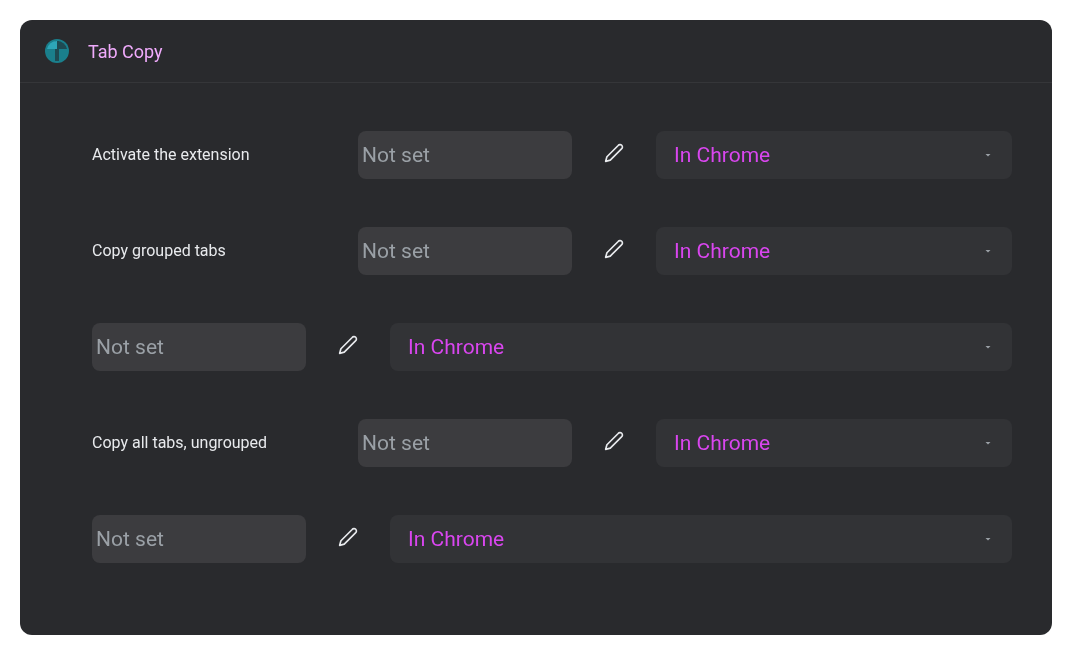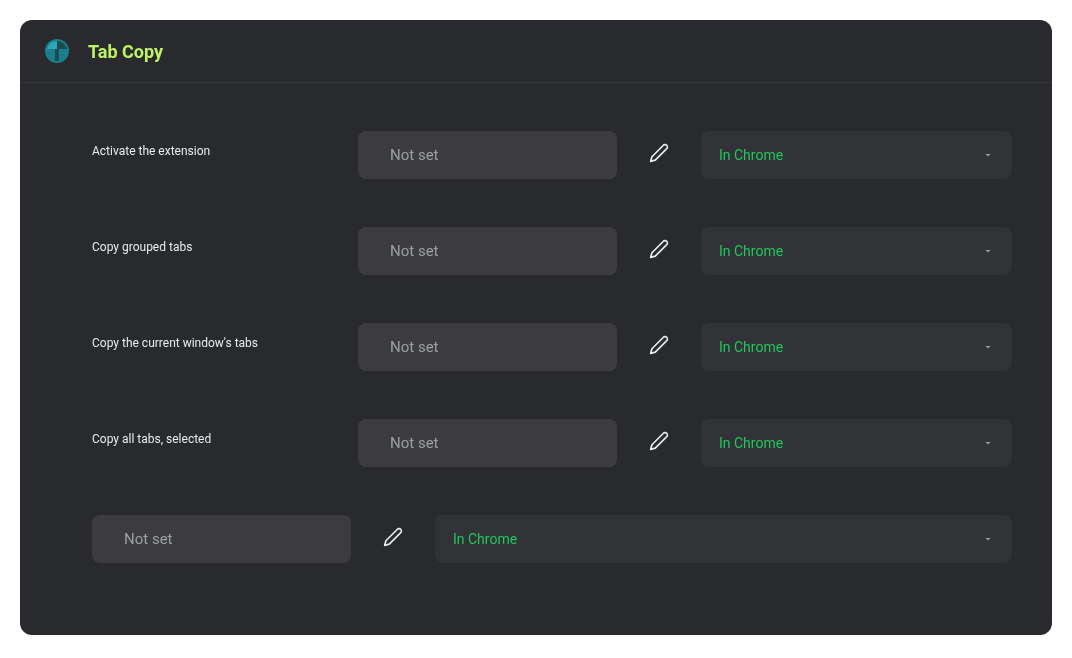--- a/index.html
+++ b/index.html
@@ -35,54 +35,54 @@
       width: 26px;
       height: 26px;
       flex-shrink: 0;
       display: flex;
       align-items: center;
       justify-content: center;
     }
 
     .app-title {
       font-size: 18px;
-      font-weight: 700;
-      color: #bef264;
+      font-weight: 400;
+      color: #f0abfc;
     }
 
     .rows {
       padding: 24px 40px 48px 72px;
     }
 
     .row {
       display: flex;
       align-items: flex-start;
       padding: 24px 0;
       gap: 20px;
     }
 
     .row-label {
       width: 246px;
       flex-shrink: 0;
-      font-size: 12px;
+      font-size: 16px;
       font-weight: 400;
       color: #e8eaed;
       line-height: 1.45;
       padding-top: 12px;
     }
 
     .shortcut-field {
-      width: 259px;
+      width: 214px;
       height: 48px;
       background: #3c3c3f;
       border-radius: 8px;
       display: flex;
       align-items: center;
-      padding: 0 32px;
-      font-size: 15px;
+      padding: 0 4px;
+      font-size: 21px;
       color: #9aa0a6;
       flex-shrink: 0;
     }
 
     .edit-btn {
       width: 44px;
       height: 48px;
       display: flex;
       align-items: center;
       justify-content: center;
@@ -94,22 +94,22 @@
     .select-field {
       flex: 1;
       min-width: 240px;
       height: 48px;
       background: #323336;
       border-radius: 8px;
       display: flex;
       align-items: center;
       justify-content: space-between;
       padding: 0 18px;
-      font-size: 14px;
-      color: #22c55e;
+      font-size: 21px;
+      color: #d946ef;
       cursor: pointer;
     }
 
     .select-field .caret {
       color: #9aa0a6;
       display: flex;
       align-items: center;
     }
   </style>
 </head>
@@ -168,43 +168,42 @@
         <span>In Chrome</span>
         <span class="caret">
           <svg width="12" height="12" viewBox="0 0 24 24" fill="currentColor">
               <path d="M7 10l5 5 5-5z"></path>
             </svg>
         </span>
       </div>
     </div>
 
     <div class="row">
-      <div class="row-label">Copy the current window's tabs</div>
-      <div class="shortcut-field">
-        <span>Not set</span>
-      </div>
-      <div class="edit-btn">
-        <span>
-          <svg width="20" height="20" viewBox="0 0 24 24" fill="none" stroke="currentColor" stroke-width="2" stroke-linecap="round" stroke-linejoin="round">
-            <path d="M17 3a2.85 2.85 0 1 1 4 4L7.5 20.5 2 22l1.5-5.5L17 3z"></path>
-          </svg>
-        </span>
-      </div>
-      <div class="select-field">
-        <span>In Chrome</span>
-        <span class="caret">
-          <svg width="12" height="12" viewBox="0 0 24 24" fill="currentColor">
-              <path d="M7 10l5 5 5-5z"></path>
-            </svg>
-        </span>
-      </div>
-    </div>
-
-    <div class="row">
-      <div class="row-label">Copy all tabs, selected</div>
+      <div class="shortcut-field">
+        <span>Not set</span>
+      </div>
+      <div class="edit-btn">
+        <span>
+          <svg width="20" height="20" viewBox="0 0 24 24" fill="none" stroke="currentColor" stroke-width="2" stroke-linecap="round" stroke-linejoin="round">
+            <path d="M17 3a2.85 2.85 0 1 1 4 4L7.5 20.5 2 22l1.5-5.5L17 3z"></path>
+          </svg>
+        </span>
+      </div>
+      <div class="select-field">
+        <span>In Chrome</span>
+        <span class="caret">
+          <svg width="12" height="12" viewBox="0 0 24 24" fill="currentColor">
+              <path d="M7 10l5 5 5-5z"></path>
+            </svg>
+        </span>
+      </div>
+    </div>
+
+    <div class="row">
+      <div class="row-label">Copy all tabs, ungrouped</div>
       <div class="shortcut-field">
         <span>Not set</span>
       </div>
       <div class="edit-btn">
         <span>
           <svg width="20" height="20" viewBox="0 0 24 24" fill="none" stroke="currentColor" stroke-width="2" stroke-linecap="round" stroke-linejoin="round">
             <path d="M17 3a2.85 2.85 0 1 1 4 4L7.5 20.5 2 22l1.5-5.5L17 3z"></path>
           </svg>
         </span>
       </div>

